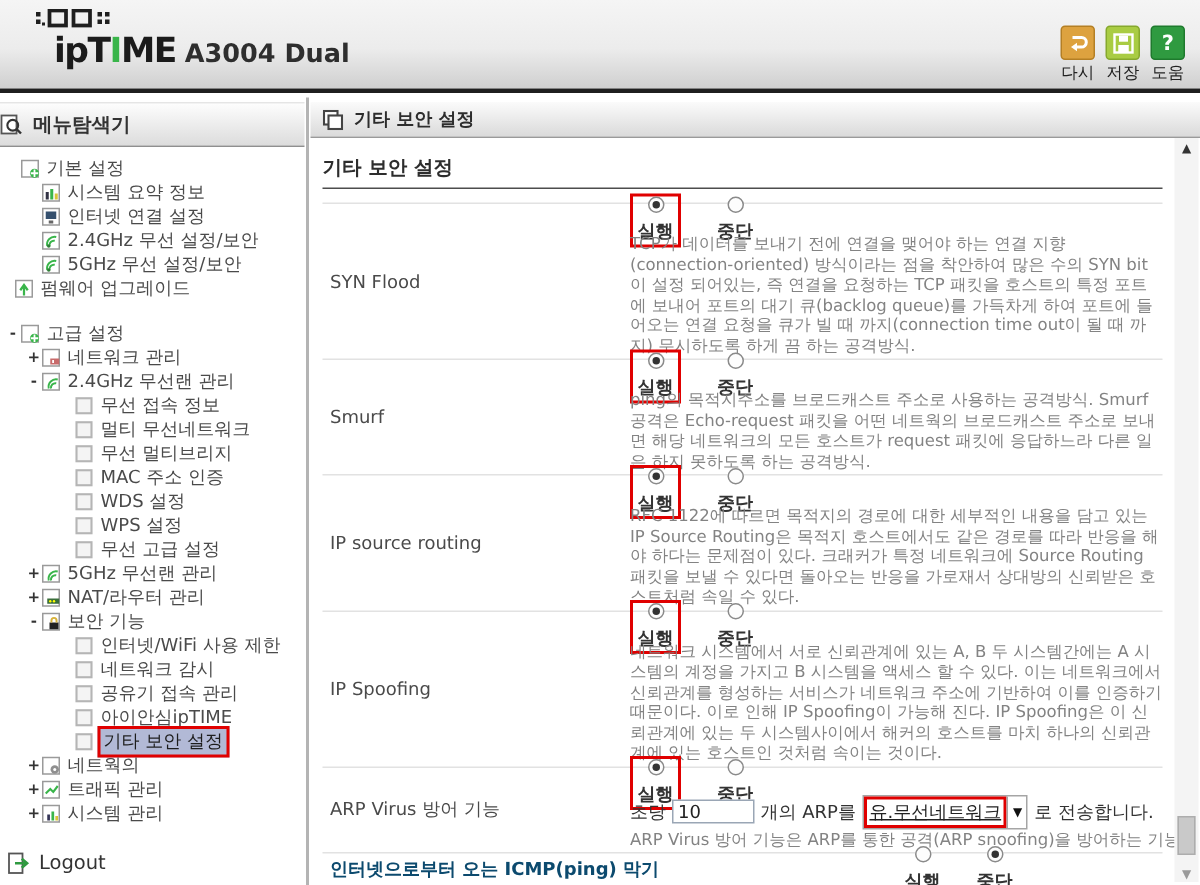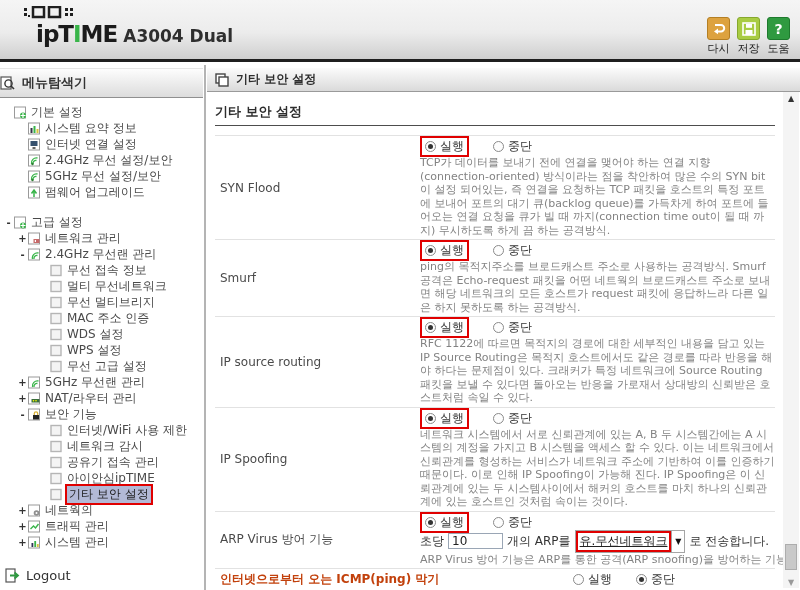--- a/index.html
+++ b/index.html
@@ -48,35 +48,35 @@
   #main-title .t { font-size:12px; font-weight:bold; color:#2d2d2d; }
   #content { position:absolute; left:207px; top:92px; width:576px; height:498px; padding:0 8px; overflow:hidden; }
   #sec-head { margin-top:11px; font-size:13px; font-weight:bold; color:#2d2d2d;
               padding-bottom:4px; border-bottom:1px solid #4d4d4d; }
   #settings { margin-top:9px; border-top:1px solid #e2e2e2; }
   .sec { display:flex; border-bottom:1px solid #e2e2e2; }
   .sec-label { width:205px; flex:none; display:flex; align-items:center; padding-left:5px;
                font-size:12px; color:#4a4a4a; }
   .sec-body { flex:1; padding:2px 0 2px 0; }
   .rrow { height:17px; display:flex; align-items:center; gap:24px; }
-  .ritem { display:flex; align-items:center; gap:4px; font-size:12px; font-weight:normal; color:#333; cursor:pointer; }
+  .ritem { display:flex; align-items:center; gap:4px; font-size:12px; font-weight:bold; color:#333; cursor:pointer;flex-direction:column; }
   .radio { width:11px; height:11px; border-radius:50%; border:1px solid #8a8a8a; background:#fdfdfd; flex:none;
            display:flex; align-items:center; justify-content:center; }
   .radio.on::after { content:""; width:5px; height:5px; border-radius:50%; background:#333; }
   .redbox { border:2px solid #e00000; padding:0 3px; display:inline-flex; align-items:center; }
   .desc { font-size:11px; line-height:13.5px; color:#838383; width:355px; margin-top:1px; }
   .arp-line { display:flex; align-items:center; gap:4px; font-size:12px; color:#333; height:21px; }
   .num-input { width:55px; height:16px; border:1px solid #9aa6b5; font-size:12px; padding:0 3px;
                font-family:inherit; color:#222; }
   .sel-box { display:inline-flex; align-items:stretch; border:1px solid #a5a5a5; background:#fff; cursor:pointer; }
   .sel-text { font-size:12px; padding:0 2px; color:#222; text-decoration:underline; border:2px solid #e00000; }
   .sel-arrow { width:13px; display:flex; align-items:center; justify-content:center; font-size:8px;
                color:#111; border-left:1px solid #a5a5a5; }
   .icmp { display:flex; align-items:center; border-bottom:1px solid #e2e2e2; height:22px; }
-  .icmp .ilabel { flex:1; font-size:12px; font-weight:bold; color:#c2410c; padding-left:5px; }
+  .icmp .ilabel { flex:1; font-size:12px; font-weight:bold; color:#0c4a6e; padding-left:5px; }
   .icmp .rgroup { display:flex; gap:24px; margin-right:100px; }
 
   
   #scrollbar { position:absolute; left:783px; top:92px; width:16px; height:496px; background:#f4f4f4; }
   #sb-up { position:absolute; top:2px; left:0; width:16px; text-align:center; font-size:8px; color:#333; cursor:pointer; }
   #sb-thumb { position:absolute; bottom:18px; left:2px; width:12px; height:26px; background:#c9c9c9;
               border:1px solid #adadad; cursor:pointer; }
   #sb-down { position:absolute; bottom:1px; left:0; width:16px; text-align:center; font-size:8px; color:#9a9a9a; cursor:pointer; }
 </style>
 </head>
@@ -188,21 +188,21 @@
       <span class="mark"></span>
       <span class="micon">
         <svg width="14" height="13" viewBox="0 0 13 13">
           <rect x="1" y="1" width="11" height="11" fill="#fff" stroke="#9a9a9a" stroke-width="1"></rect>
           <path d="M4 10 a5 5 0 0 1 6-6 M5.5 10 a3 3 0 0 1 3.5-3.5" fill="none" stroke="#39b54a" stroke-width="1.3"></path>
           <circle cx="5" cy="10" r="1.2" fill="#2f7d36"></circle>
         </svg>
       </span>
       <span class="mlabel">5GHz 무선 설정/보안</span>
     </div>
-    <div class="mrow" style="padding-left: 18px; text-align: center;">
+    <div class="mrow" style=" text-align: center;">
       <span class="mark"></span>
       <span class="micon">
         <svg width="14" height="13" viewBox="0 0 13 13">
           <rect x="1" y="1" width="11" height="11" fill="#fff" stroke="#9a9a9a" stroke-width="1"></rect>
           <path d="M6.5 11 V5 M4 7.5 L6.5 4 L9 7.5" fill="none" stroke="#39b54a" stroke-width="1.5"></path>
         </svg>
       </span>
       <span class="mlabel">펌웨어 업그레이드</span>
     </div>
     <div class="mspacer"></div>

